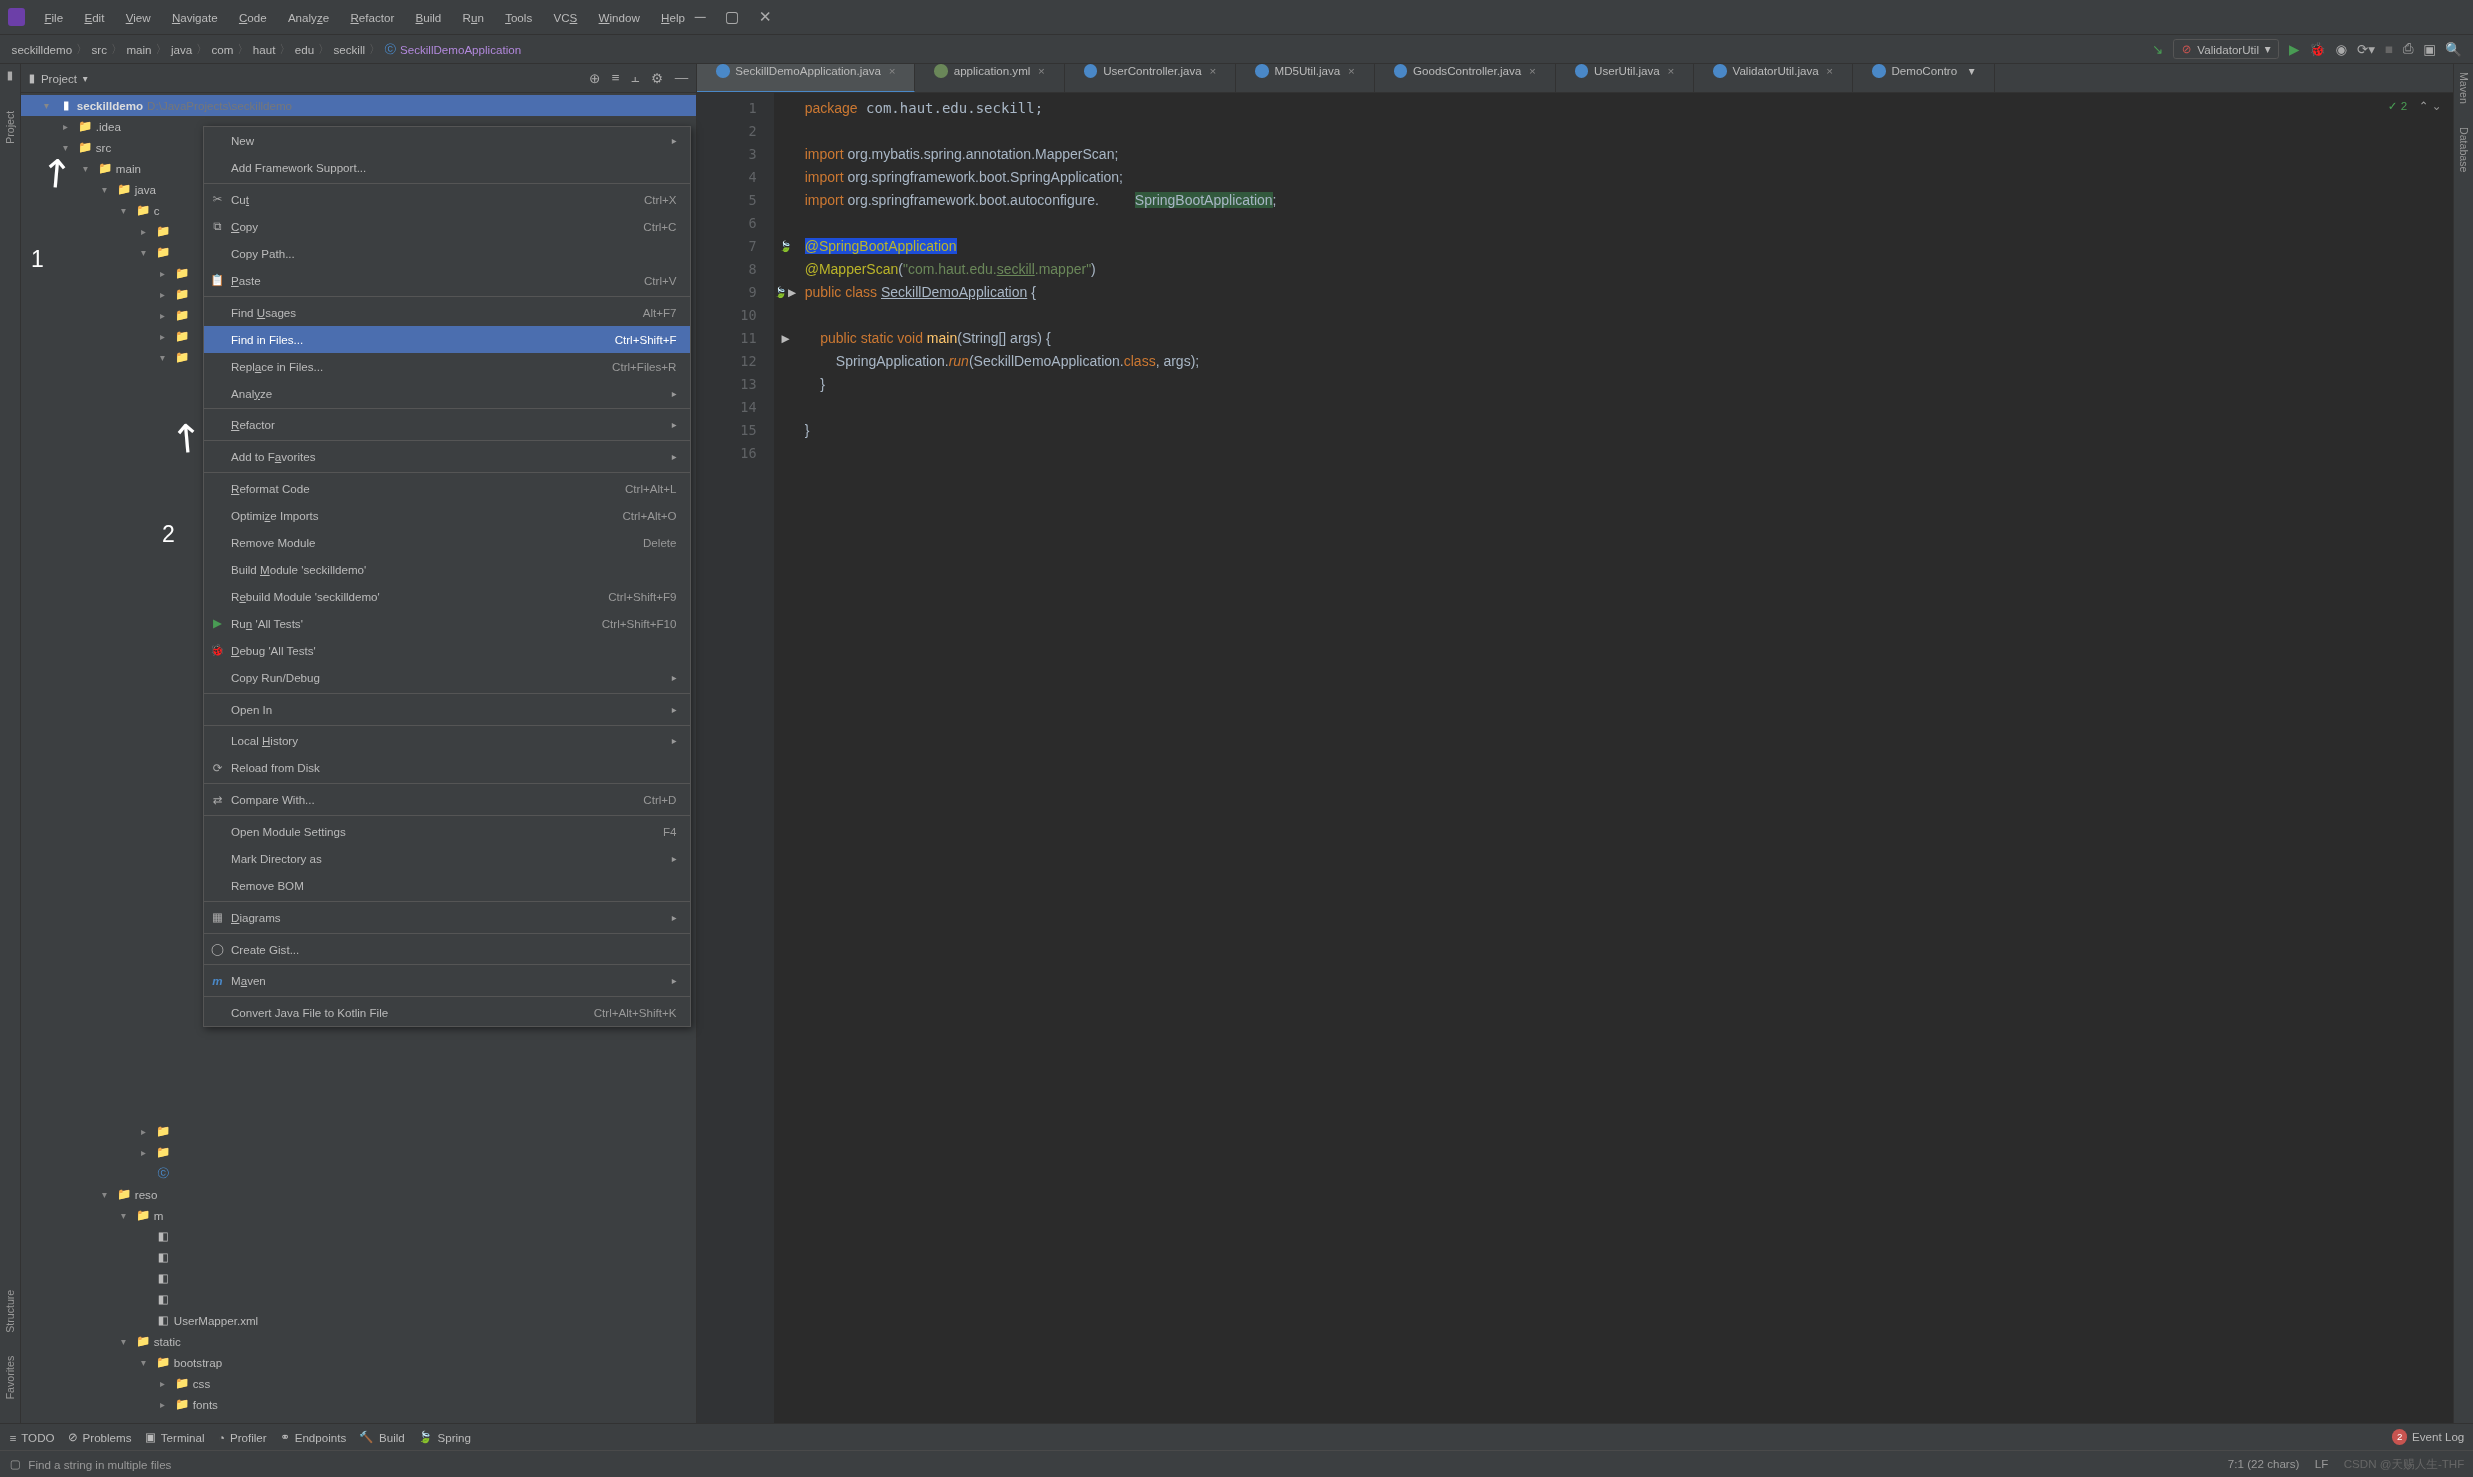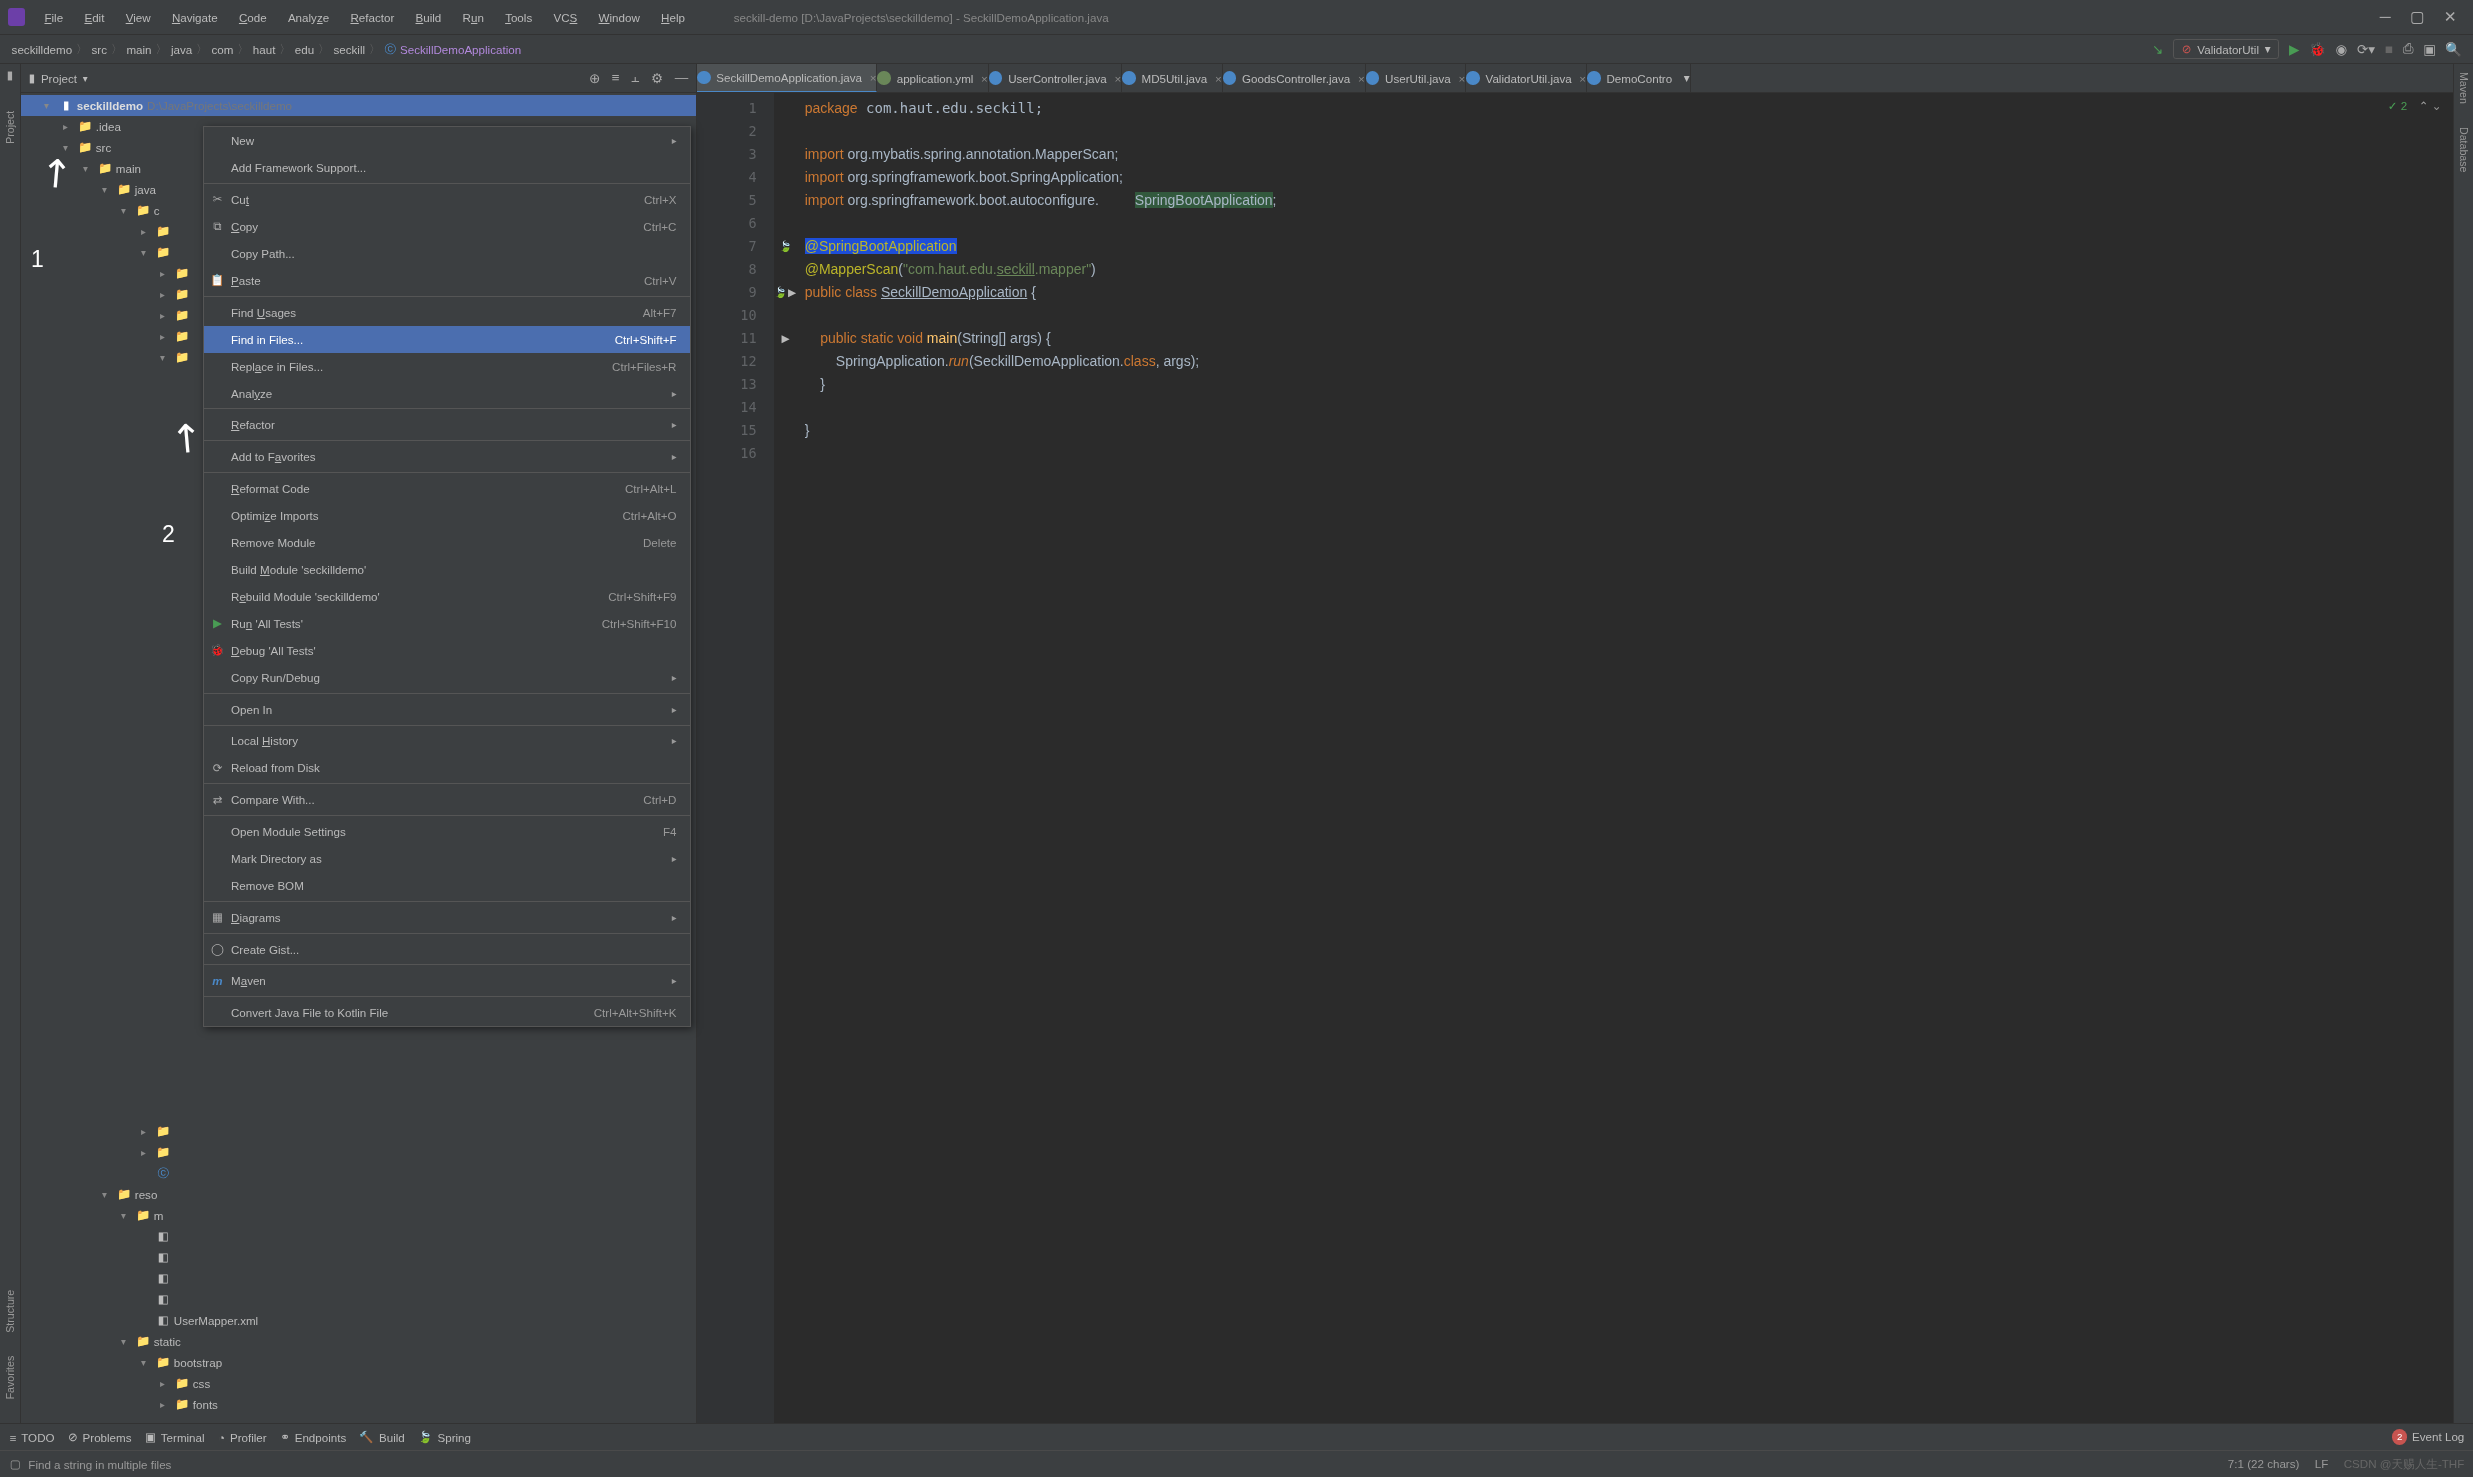--- a/index.html
+++ b/index.html
@@ -42,21 +42,21 @@
 .context-menu { position: absolute; left: 203px; top: 126px; width: 488px; background: #3c3f41; border: 1px solid #555; box-shadow: 1.9px 1.9px 7.7px rgba(0,0,0,0.5); z-index: 100; }
 .ctx-item { height: 27px; display: flex; align-items: center; padding: 0 13.5px 0 27px; cursor: pointer; position: relative; }
 .ctx-item:hover, .ctx-item.highlighted { background: #4b6eaf; color: #fff; }
 .ctx-item .ctx-icon { position: absolute; left: 5.8px; width: 15.4px; text-align: center; font-size: 11.6px; color: #aaa; }
 .ctx-item .shortcut { margin-left: auto; color: #999; }
 .ctx-item.highlighted .shortcut { color: #fff; }
 .ctx-item .submenu-arrow { margin-left: auto; font-size: 9.7px; color: #999; }
 .ctx-sep { height: 1px; background: #555; margin: 1.9px 0; }
 .editor-area { flex: 1; display: flex; flex-direction: column; background: #2b2b2b; }
 .tabs { height: 29px; display: flex; align-items: stretch; background: #3c3f41; border-bottom: 1px solid #323232; overflow: hidden; }
-.tab { display: flex; align-items: center; padding: 0 0; gap: 5.8px; border-right: 1px solid #323232; cursor: pointer; font-size: 11.6px; white-space: nowrap; min-width: 0; }
+.tab { display: flex; align-items: flex-start; padding: 0 19px; gap: 5.8px; border-right: 1px solid #323232; cursor: pointer; font-size: 11.6px; white-space: nowrap; min-width: 0; }
 .tab.active { background: #4e5254; border-bottom: 1.9px solid #4a88c7; }
 .tab-icon { width: 13.5px; height: 13.5px; border-radius: 50%; }
 .tab-close { color: #888; font-size: 11.6px; cursor: pointer; margin-left: 1.9px; }
 .editor-body { flex: 1; display: flex; position: relative; }
 .gutter-col { width: 77px; background: #313335; display: flex; }
 .line-numbers { flex: 1; padding-top: 3.9px; text-align: right; color: #606366; font-family: 'Consolas', monospace; font-size: 13.5px; line-height: 23px; padding-right: 17.4px; }
 .gutter-icons { width: 23px; padding-top: 3.9px; line-height: 23px; font-size: 10.6px; text-align: center; }
 .code { flex: 1; padding: 3.9px 7.7px; font-family: 'Consolas', monospace; font-size: 14px; line-height: 23px; white-space: pre; color: #a9b7c6; }
 .kw { color: #cc7832; }
 .str { color: #6a8759; }
@@ -90,21 +90,20 @@
     <div class="menu-item"><u>C</u>ode</div>
     <div class="menu-item">Analy<u>z</u>e</div>
     <div class="menu-item"><u>R</u>efactor</div>
     <div class="menu-item"><u>B</u>uild</div>
     <div class="menu-item">R<u>u</u>n</div>
     <div class="menu-item"><u>T</u>ools</div>
     <div class="menu-item">VC<u>S</u></div>
     <div class="menu-item"><u>W</u>indow</div>
     <div class="menu-item"><u>H</u>elp</div>
   </div>
-  <div class="title-text">seckill-demo [D:\JavaProjects\seckilldemo] - SeckillDemoApplication.java</div>
   <div class="window-controls">
     <span>─</span>
     <span>▢</span>
     <span>✕</span>
   </div>
 </div>
 
 <div class="breadcrumb-bar">
   <div class="breadcrumb">
     <span class="breadcrumb-link">seckilldemo</span>

